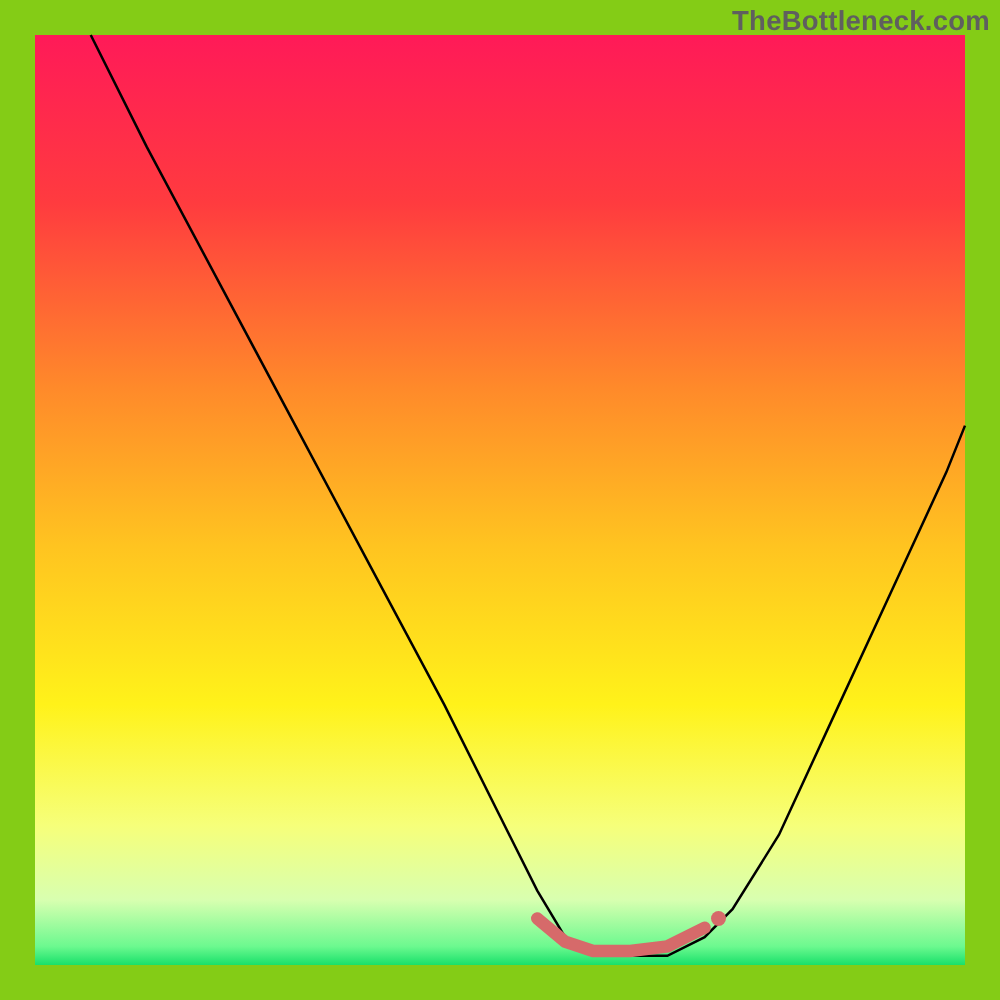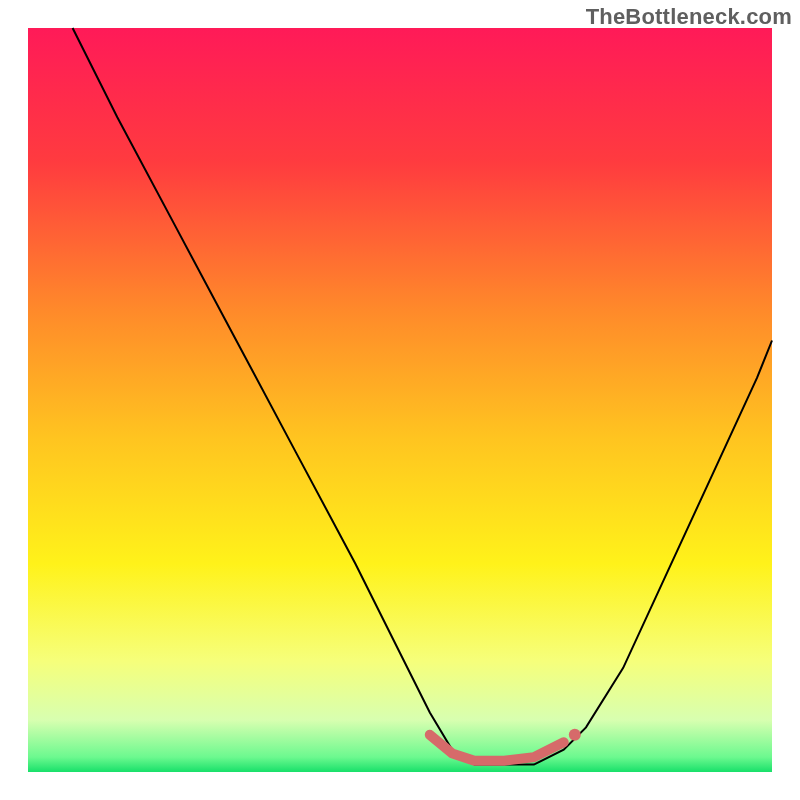--- a/index.html
+++ b/index.html
@@ -8,21 +8,21 @@
     width: 800px;
     height: 800px;
     background: #000;
     overflow: hidden;
     font-family: -apple-system, BlinkMacSystemFont, "Segoe UI", Arial, sans-serif;
   }
   .frame {
     position: relative;
     width: 800px;
     height: 800px;
-    background: #ffffff;
+    background: #84cc16;
   }
   .plot-area {
     position: absolute;
     left: 28px;
     top: 28px;
     width: 744px;
     height: 744px;
     
   }
   .watermark {

